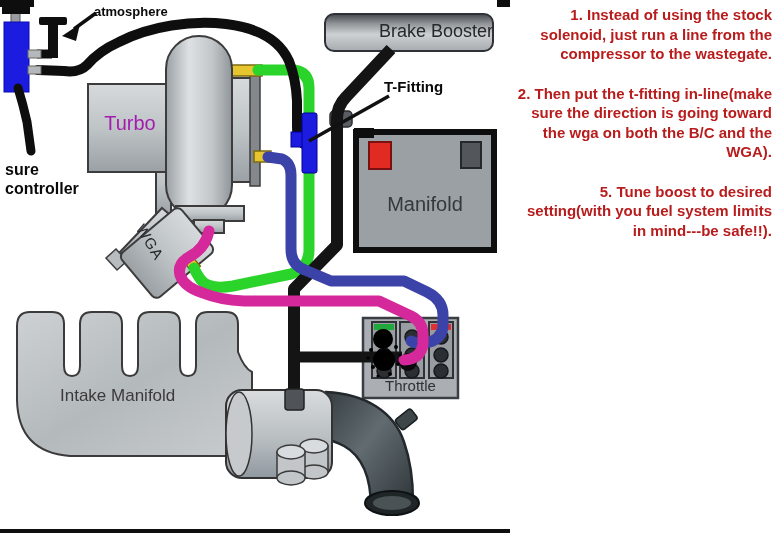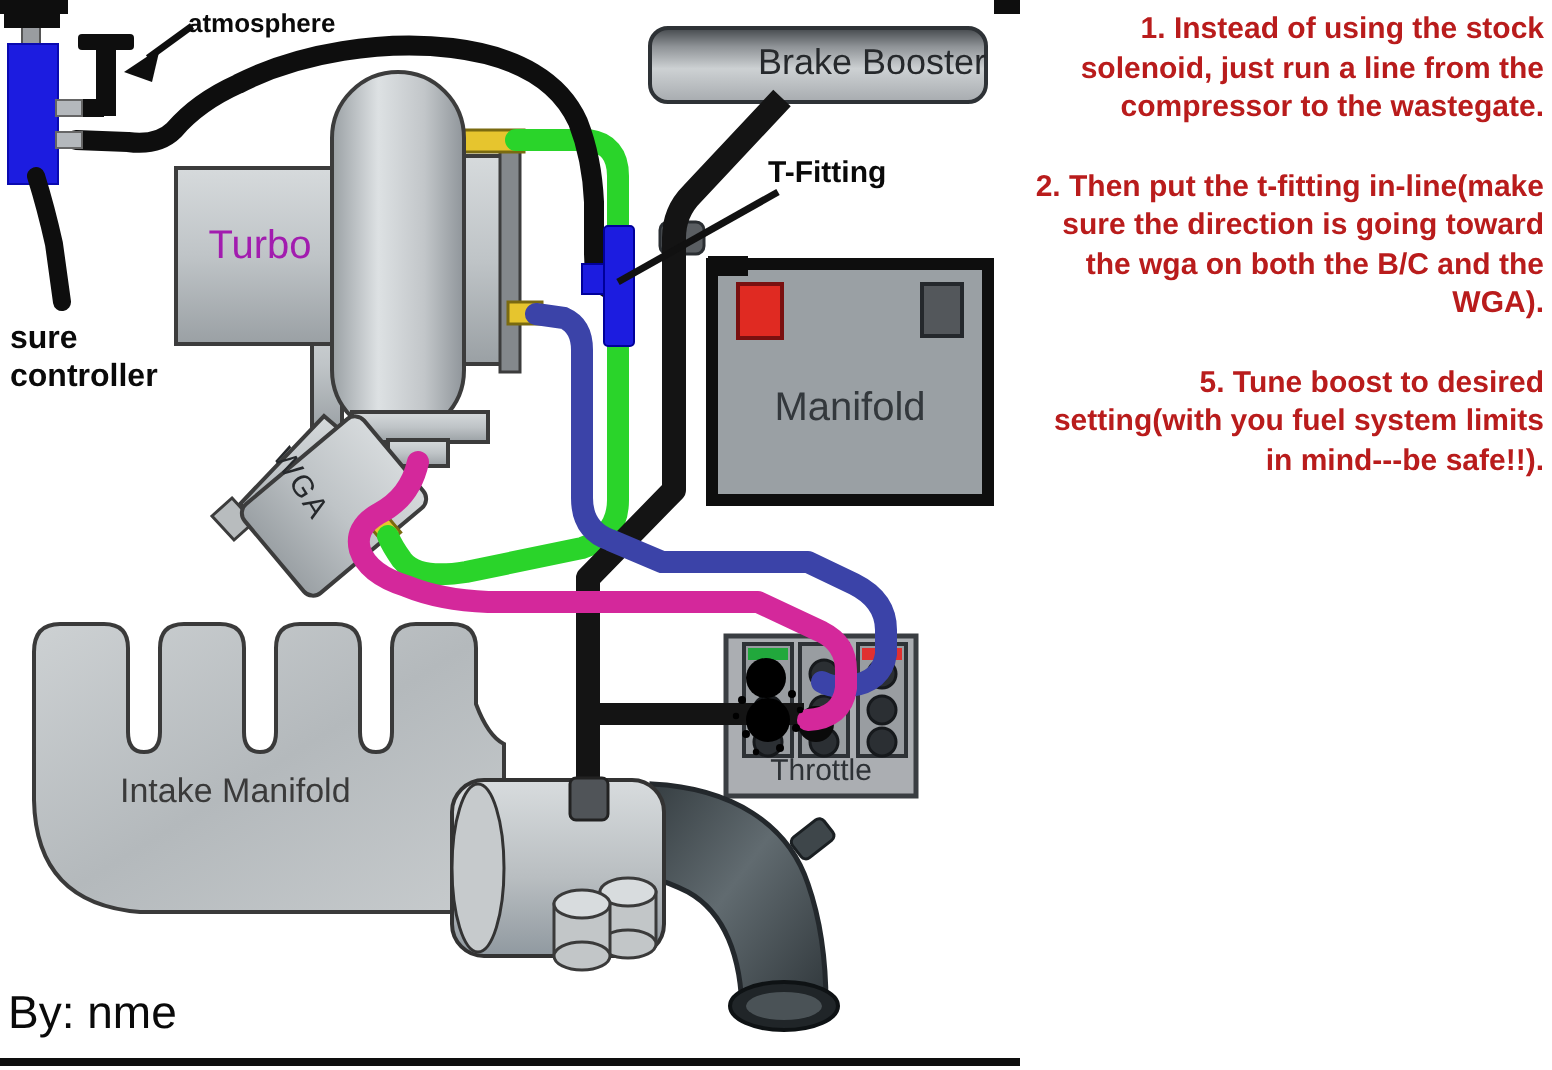--- a/index.html
+++ b/index.html
@@ -193,21 +193,20 @@
 
 <div class="lbl" id="lbl-atmosphere">atmosphere</div>
 <div class="lbl" id="lbl-boost-controller">sure controller</div>
 <div class="lbl" id="lbl-turbo">Turbo</div>
 <div class="lbl" id="lbl-brake-booster">Brake Booster</div>
 <div class="lbl" id="lbl-t-fitting">T-Fitting</div>
 <div class="lbl" id="lbl-battery">Manifold</div>
 <div class="lbl" id="lbl-wga">WGA</div>
 <div class="lbl" id="lbl-intake-manifold">Intake Manifold</div>
 <div class="lbl" id="lbl-solenoids">Throttle</div>
-<div class="lbl" id="lbl-byline">By: nme</div>
 
 <div id="instructions">
   <p>1. Instead of using the stock solenoid, just run a line from the compressor to the wastegate.</p>
   <p>2.  Then put the t-fitting in-line(make sure the direction is going toward the wga on both the B/C and the WGA).</p>
   <p>5.  Tune boost to desired setting(with you fuel system limits in mind---be safe!!).</p>
 </div>
 
 </div>
 
 </body></html>

